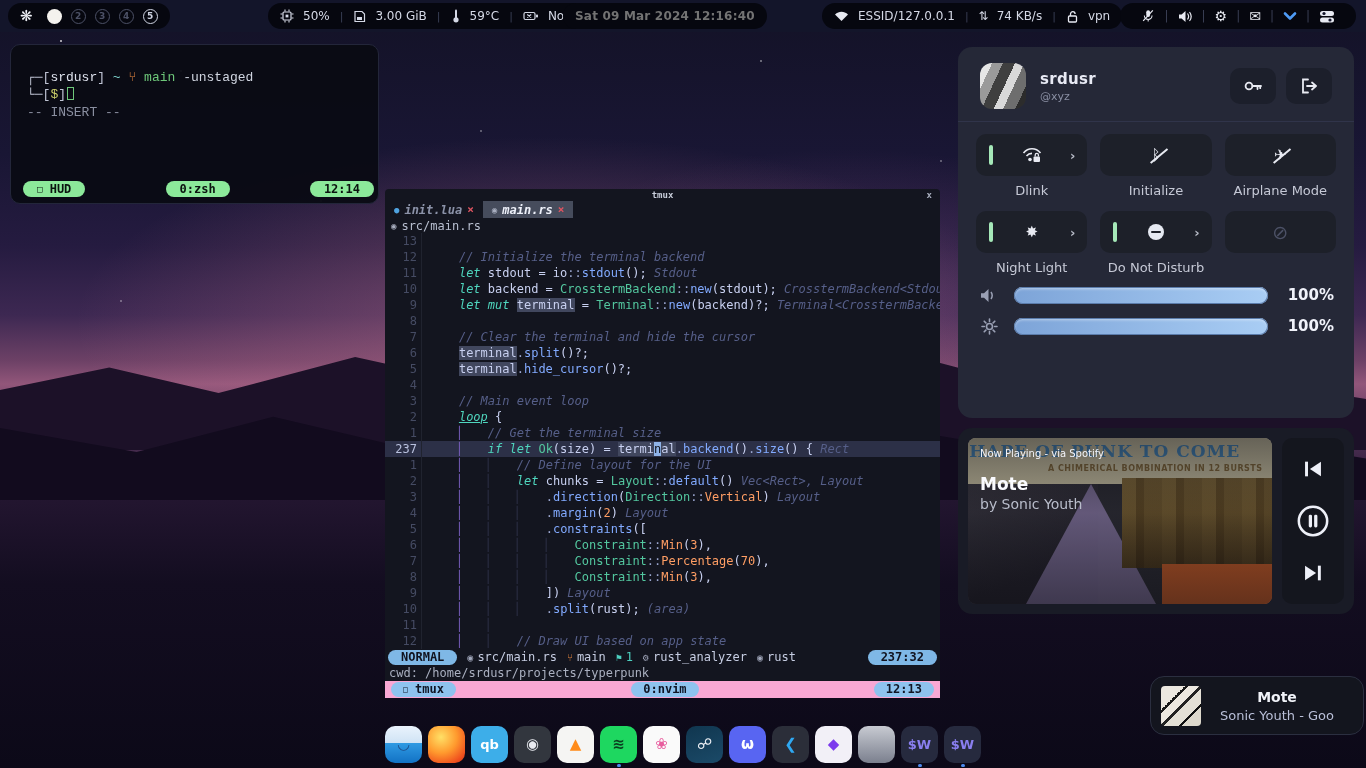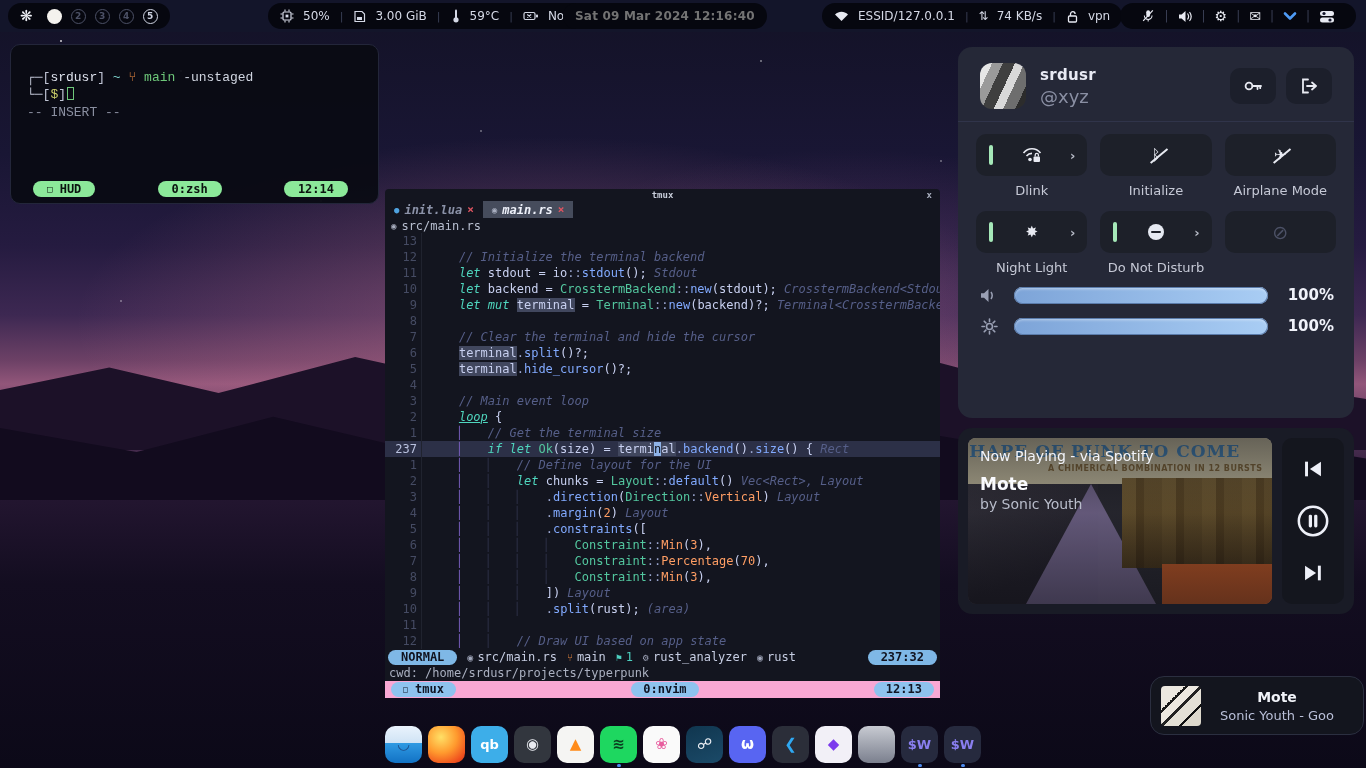--- a/index.html
+++ b/index.html
@@ -47,21 +47,21 @@
 
   
   .terminal { position:absolute; left:10px; top:44px; width:369px; height:160px; background:rgba(10,11,19,.94);
     border:1px solid #23263a; border-radius:10px; font-family:"DejaVu Sans Mono", monospace; font-size:13px; color:#d0d5e0; }
   .tline { padding:0 16px; line-height:17px; white-space:pre;font-family:Liberation Mono, monospace; }
   .tline1 { margin-top:24px; }
   .t-dim { color:#c0c5d5; } .t-user { color:#dde1ec; } .t-cyan { color:#7fd7d0; } .t-orange { color:#e0823d; }
   .t-green { color:#6ec87a; } .t-fg { color:#d0d5e0; } .t-yellow { color:#cbd06a; }
   .t-cursor { display:inline-block; width:7px; height:13px; border:1px solid #6ec87a; vertical-align:-2px; margin-left:1px; }
   .t-mode { color:#8a8fa0; margin-top:1px; }
-  .termbar { position:absolute; left:0; right:16px; bottom:6px; height:16px; display:flex; align-items:center; padding:0 14px; }
+  .termbar { position:absolute; left:0; right:0; bottom:6px; height:16px; display:flex; align-items:center; padding:0 4px; }
   .gpill { background:#8ce99a; color:#0c1410; border-radius:8px; font-weight:bold; font-size:12px; height:16px; line-height:16px; padding:0 14px; }
   .gpill .sq { font-size:9px; vertical-align:1px; }
   .tb-hud { margin-left:8px; } .tb-sess { margin:0 auto; } .tb-time { margin-right:0; }
 
   
   .editor { position:absolute; left:385px; top:189px; width:555px; height:508px; background:#13151f; border-radius:4px;
     font-family:"DejaVu Sans Mono", monospace; color:#c8d0f0; }
   .ed-title { height:12px; display:flex; align-items:center; font-size:9px; color:#c8cdda; font-weight:bold; }
   .ed-title .tt { margin:0 auto; }
   .ed-close { position:absolute; right:8px; top:1px; font-size:9px; color:#aab0c0; }
@@ -102,21 +102,21 @@
   .tm-l { margin-left:2px; } .tm-c { margin:0 auto; } .tm-r { margin-right:2px; }
   .tpill .sq { font-size:8px; vertical-align:1px; }
 
   
   .panel { position:absolute; left:958px; top:47px; width:396px; height:371px; background:#252837; border-radius:14px; color:#e8eaf4; }
   .profile { display:flex; align-items:center; padding:16px 22px 12px 22px; gap:14px; }
   .avatar { width:46px; height:46px; border-radius:12px; flex:none;
     background: linear-gradient(115deg,#e6e6e6 0 18%,#9a9a9a 18% 34%,#3f3f3f 34% 52%,#d9d9d9 52% 66%,#6e6e6e 66% 84%,#2c2c2c 84%);
   }
   .uname { font-size:15px; font-weight:bold; letter-spacing:.3px; }
-  .uhandle { font-size:18px; color:#8a8fa3; margin-top:2px; }
+  .uhandle { font-size:11px; color:#8a8fa3; margin-top:2px; }
   .pbtns { margin-left:auto; display:flex; gap:10px; }
   .pbtn { width:46px; height:36px; border-radius:10px; background:#1c1f2b; display:flex; align-items:center; justify-content:center; }
   .pdivider { height:1px; background:#30344a; margin:0 0 12px 0; }
   .toggles { display:grid; grid-template-columns:1fr 1fr 1fr; column-gap:13px; row-gap:12px; padding:0 18px; }
   .tcell { display:flex; flex-direction:column; }
   .tbtn { height:42px; border-radius:10px; background:#1d2029; display:flex; align-items:center; justify-content:center; position:relative; }
   .tbtn .ind { position:absolute; left:13px; width:4px; height:20px; border-radius:2px; background:#a5e8b8; }
   .tbtn .chv { position:absolute; right:12px; color:#b8bcc8; font-size:13px; font-weight:bold; }
   .tbtn .tic { color:#e8eaf2; font-size:15px; position:relative; }
   .slashed::after { content:""; position:absolute; left:-3px; top:48%; width:22px; height:1.8px; background:#e8eaf2; transform:rotate(-40deg); }
@@ -135,21 +135,21 @@
   .art { width:304px; height:166px; border-radius:8px; position:relative; overflow:hidden; background:#2e2e36; }
   .art-band { position:absolute; top:0; left:0; right:0; height:46px; background:#d7cfae; }
   .art-t1 { position:absolute; top:3px; left:-12px; width:330px; font-size:17px; font-weight:bold; color:#4a90c8; letter-spacing:1px; white-space:nowrap; font-family:"DejaVu Serif", serif; }
   .art-t2 { position:absolute; top:26px; left:80px; font-size:8px; font-weight:bold; color:#8a6f3f; letter-spacing:.5px; }
   .art-left { position:absolute; left:0; top:46px; width:130px; bottom:0; background:linear-gradient(160deg,#3c3a44,#26242e 70%); }
   .art-tri { position:absolute; left:58px; top:46px; width:130px; bottom:0; background:#8f7fae; clip-path:polygon(50% 0,100% 100%,0 100%); opacity:.85; }
   .art-photo { position:absolute; right:0; top:40px; width:150px; height:90px;
     background:repeating-linear-gradient(90deg,#b3a176 0 14px,#8f7c55 14px 22px,#a5936a 22px 40px), linear-gradient(#c4b184,#7a6847); background-blend-mode:multiply; }
   .art-orange { position:absolute; right:0; bottom:0; width:110px; height:40px; background:#d4622a; }
   .art-shade { position:absolute; inset:0; background:linear-gradient(180deg,rgba(10,10,16,.55),rgba(10,10,16,.25) 45%,rgba(10,10,16,.55)); }
-  .np-status { position:absolute; top:10px; left:12px; font-size:14px; color:#f2f4fa; }
+  .np-status { position:absolute; top:10px; left:12px; font-size:10px; color:#f2f4fa; }
   .np-track { position:absolute; top:36px; left:12px; font-size:17px; font-weight:bold; color:#fafbff; }
   .np-artist { position:absolute; top:58px; left:12px; font-size:14px; color:#b9bdcb; }
   .controls { flex:1; background:#14161e; border-radius:10px; display:flex; flex-direction:column; align-items:center; justify-content:space-around; padding:8px 0; }
   .cbtn { display:flex; align-items:center; justify-content:center; }
 
   
   .notif { position:absolute; left:1150px; top:676px; width:214px; height:59px; background:#13151e; border:1px solid #2b2f40; border-radius:14px; display:flex; align-items:center; padding:0 10px; }
   .nthumb { width:40px; height:40px; border-radius:4px; flex:none;
     background: linear-gradient(135deg,#ece8e0 0 30%,#1a1a1a 30% 34%,#ece8e0 34% 48%,#222 48% 53%,#e4e0d6 53% 72%,#111 72% 76%,#ddd8cc 76%); }
   .ntexts { flex:1; text-align:center; }

